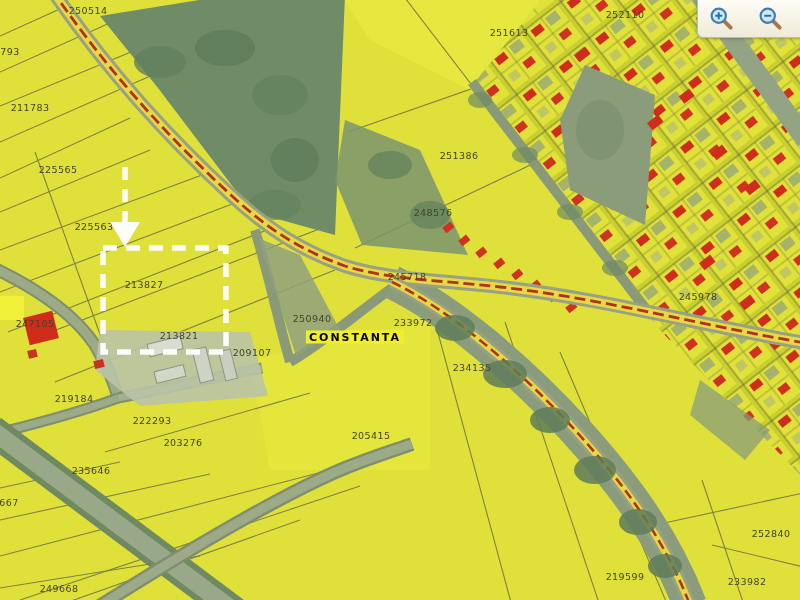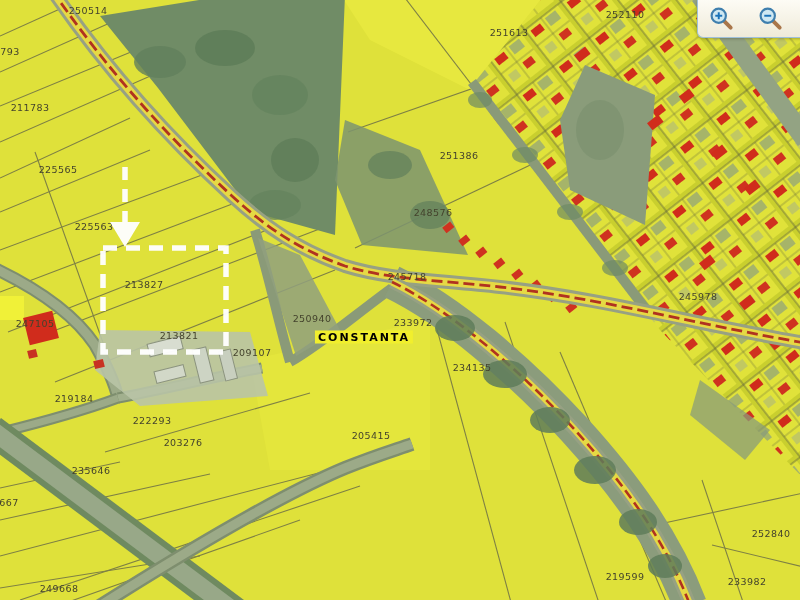--- a/index.html
+++ b/index.html
@@ -202,21 +202,21 @@
         <text x="771" y="537" text-anchor="middle" class="parcel-label" fill="#44432d">252840</text>
       </g>
 
   <g id="selection-layer" stroke="#ffffff" fill="none" opacity=".96">
     <line id="sel-arrow-line" stroke-width="5.5" stroke-dasharray="13 9" x1="125" x2="125" y1="167" y2="222"></line>
     <polygon id="sel-arrow-head" fill="#ffffff" stroke="none" points="110,222 140,222 125,247"></polygon>
     <rect id="sel-box" stroke-width="5.5" stroke-dasharray="14 9" x="103" y="248" width="123" height="104"></rect>
   </g>
 </svg>
 
-<div id="place-label" style="left:364px;top:337px">CONSTANTA</div>
+<div id="place-label" style="left:355px;top:337px">CONSTANTA</div>
 
 <div id="toolbar">
   <button class="tool-btn">
     <svg width="26" height="26" viewBox="0 0 24 24">
       <line x1="13.8" y1="13.8" x2="20" y2="20" stroke="#a9764a" stroke-width="3.6" stroke-linecap="round"></line>
       <circle cx="9" cy="9" r="6.6" fill="#cfe8f2" stroke="#3f7fae" stroke-width="2"></circle>
       <line x1="5.8" y1="9" x2="12.2" y2="9" stroke="#1a72b8" stroke-width="1.8"></line>
       <line x1="9" y1="5.8" x2="9" y2="12.2" stroke="#1a72b8" stroke-width="1.8"></line>
     </svg>
   </button>

